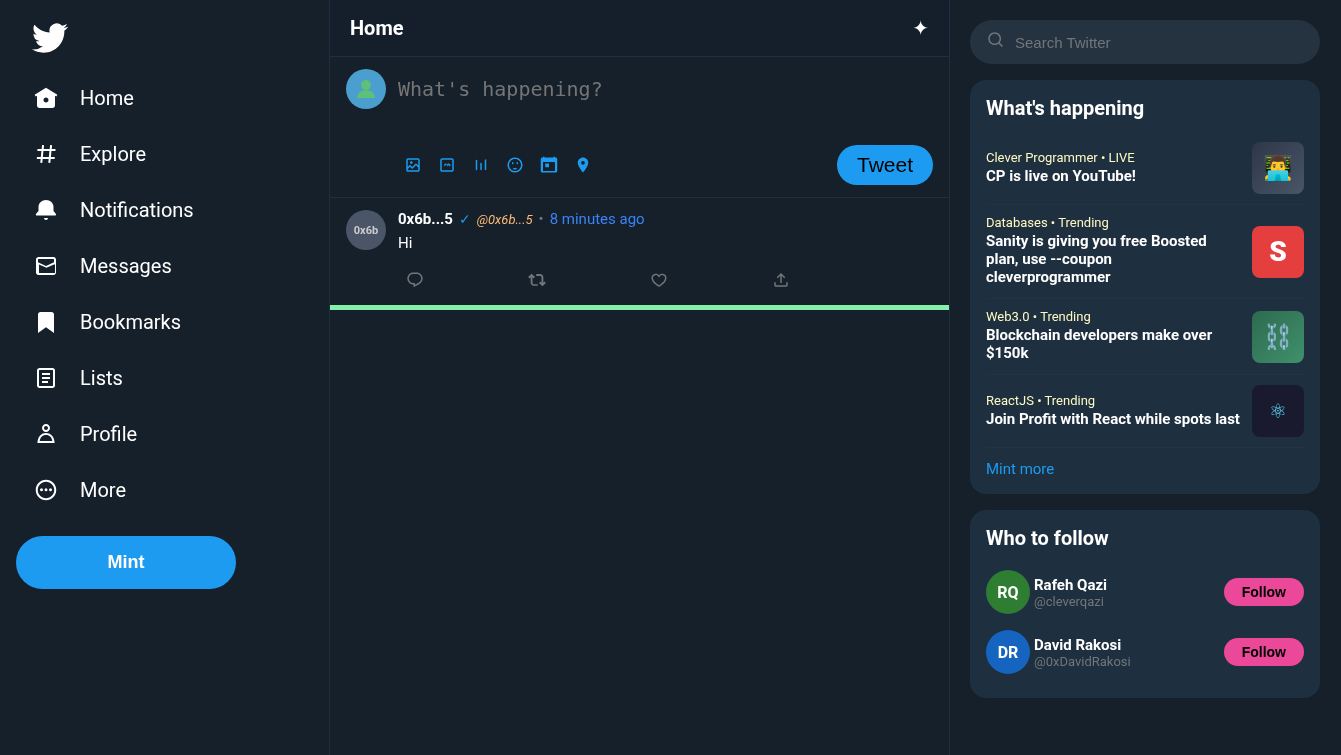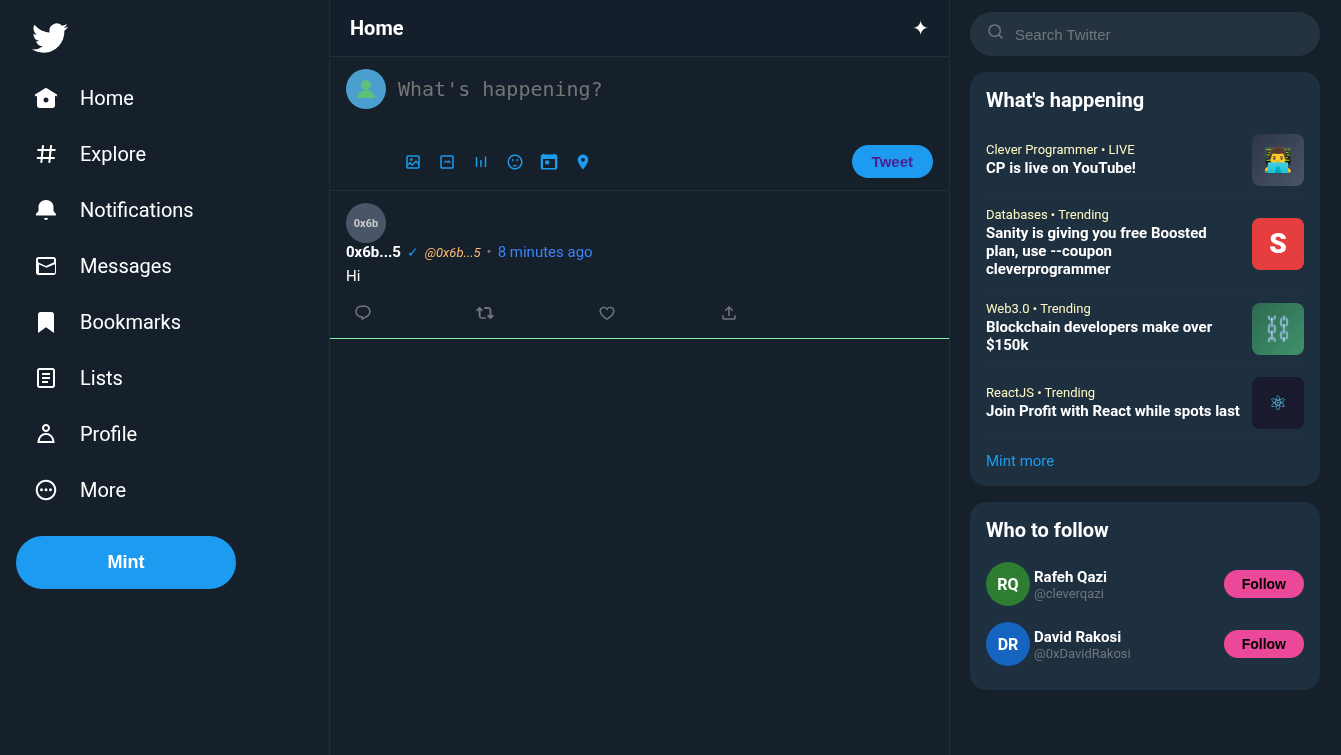--- a/index.html
+++ b/index.html
@@ -143,36 +143,35 @@
       cursor: pointer;
       color: #1d9bf0;
       font-size: 18px;
       padding: 6px;
       border-radius: 50%;
       display: flex;
       align-items: center;
     }
     .tweet-btn {
       background: #1d9bf0;
-      color: #4c1d95;
+      color: #000000;
       border: none;
       border-radius: 20px;
       padding: 8px 20px;
-      font-size: 15px;
-      font-weight: 700;
+      font-size: 21px;
+      font-weight: 400;
       cursor: pointer;
     }
 
     
     .tweet-item {
       display: flex;
       padding: 12px 16px;
-      border-bottom: 1px solid #86efac;
-      cursor: pointer;
-      flex-direction: column;
+      border-bottom: 5px solid #86efac;
+      cursor: pointer;
     }
     .tweet-avatar {
       width: 40px;
       height: 40px;
       border-radius: 50%;
       background: #4a5568;
       margin-right: 12px;
       flex-shrink: 0;
       display: flex;
       align-items: center;
@@ -210,21 +209,21 @@
       border-radius: 50%;
       display: flex;
       align-items: center;
       gap: 4px;
     }
 
     
     .right-sidebar {
       width: 390px;
       min-width: 390px;
-      padding: 12px 20px;
+      padding: 20px 20px;
       overflow-y: auto;
     }
     .search-box {
       display: flex;
       align-items: center;
       background: #253341;
       border-radius: 30px;
       padding: 10px 16px;
       margin-bottom: 16px;
       border: 1px solid transparent;

